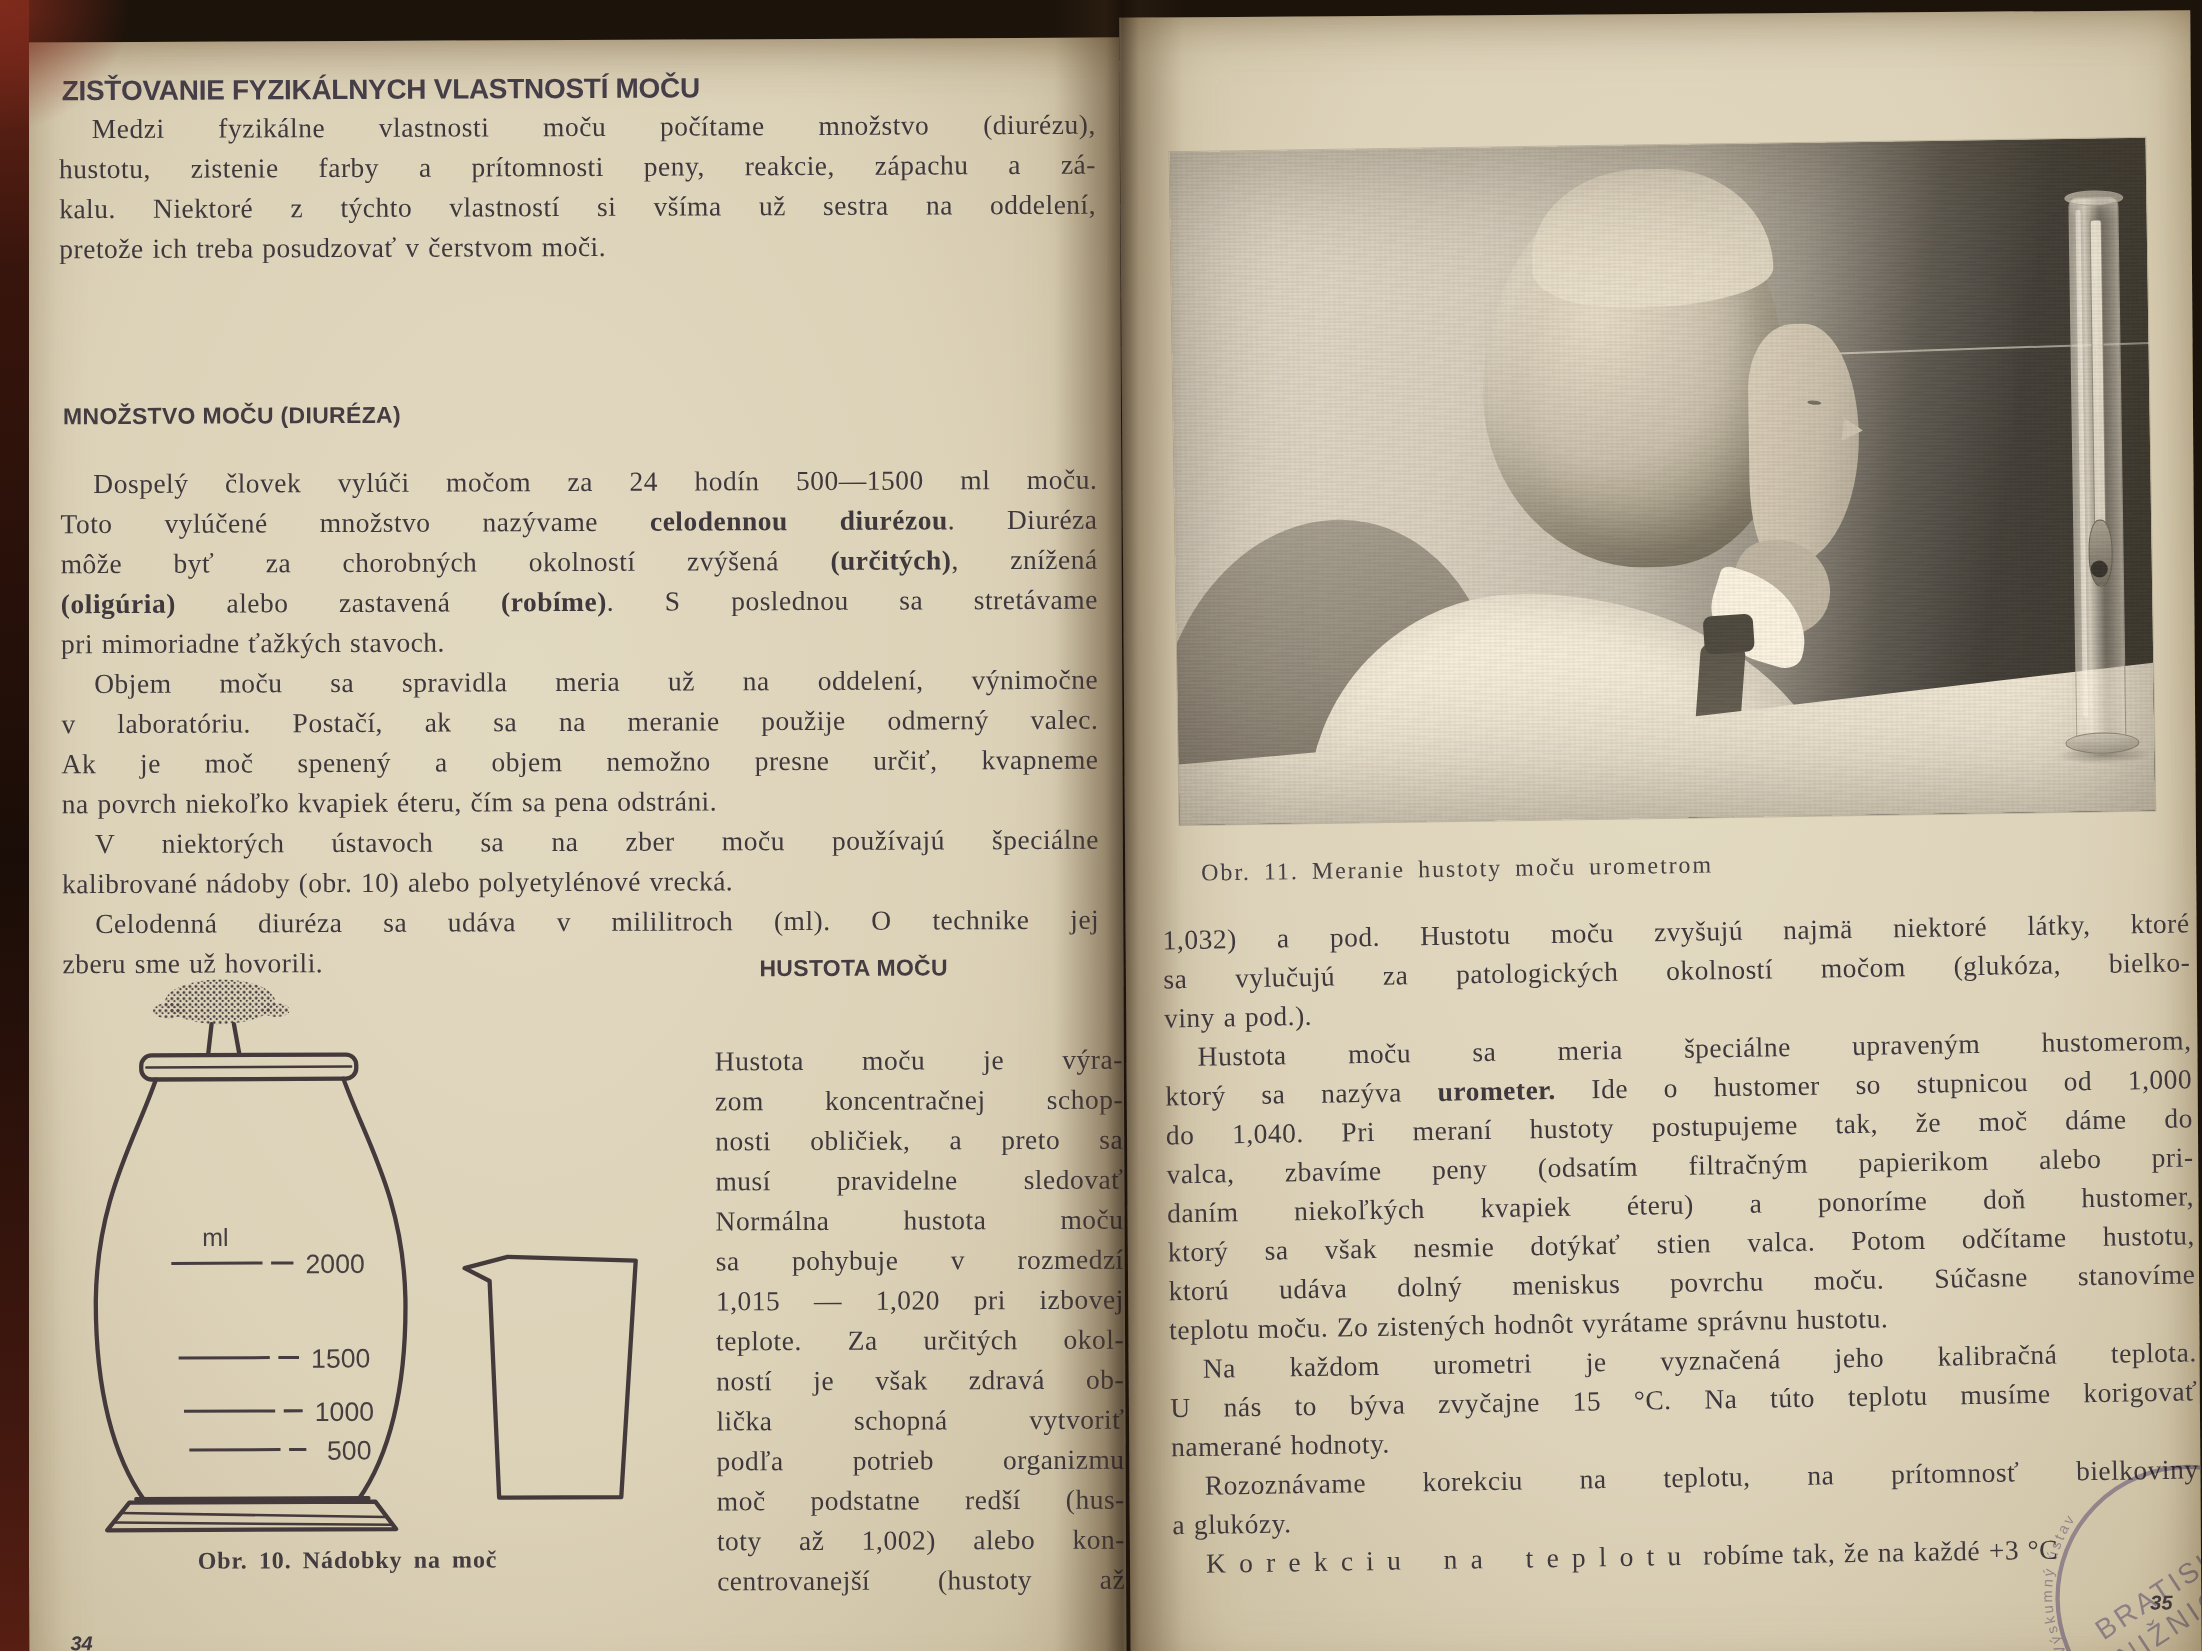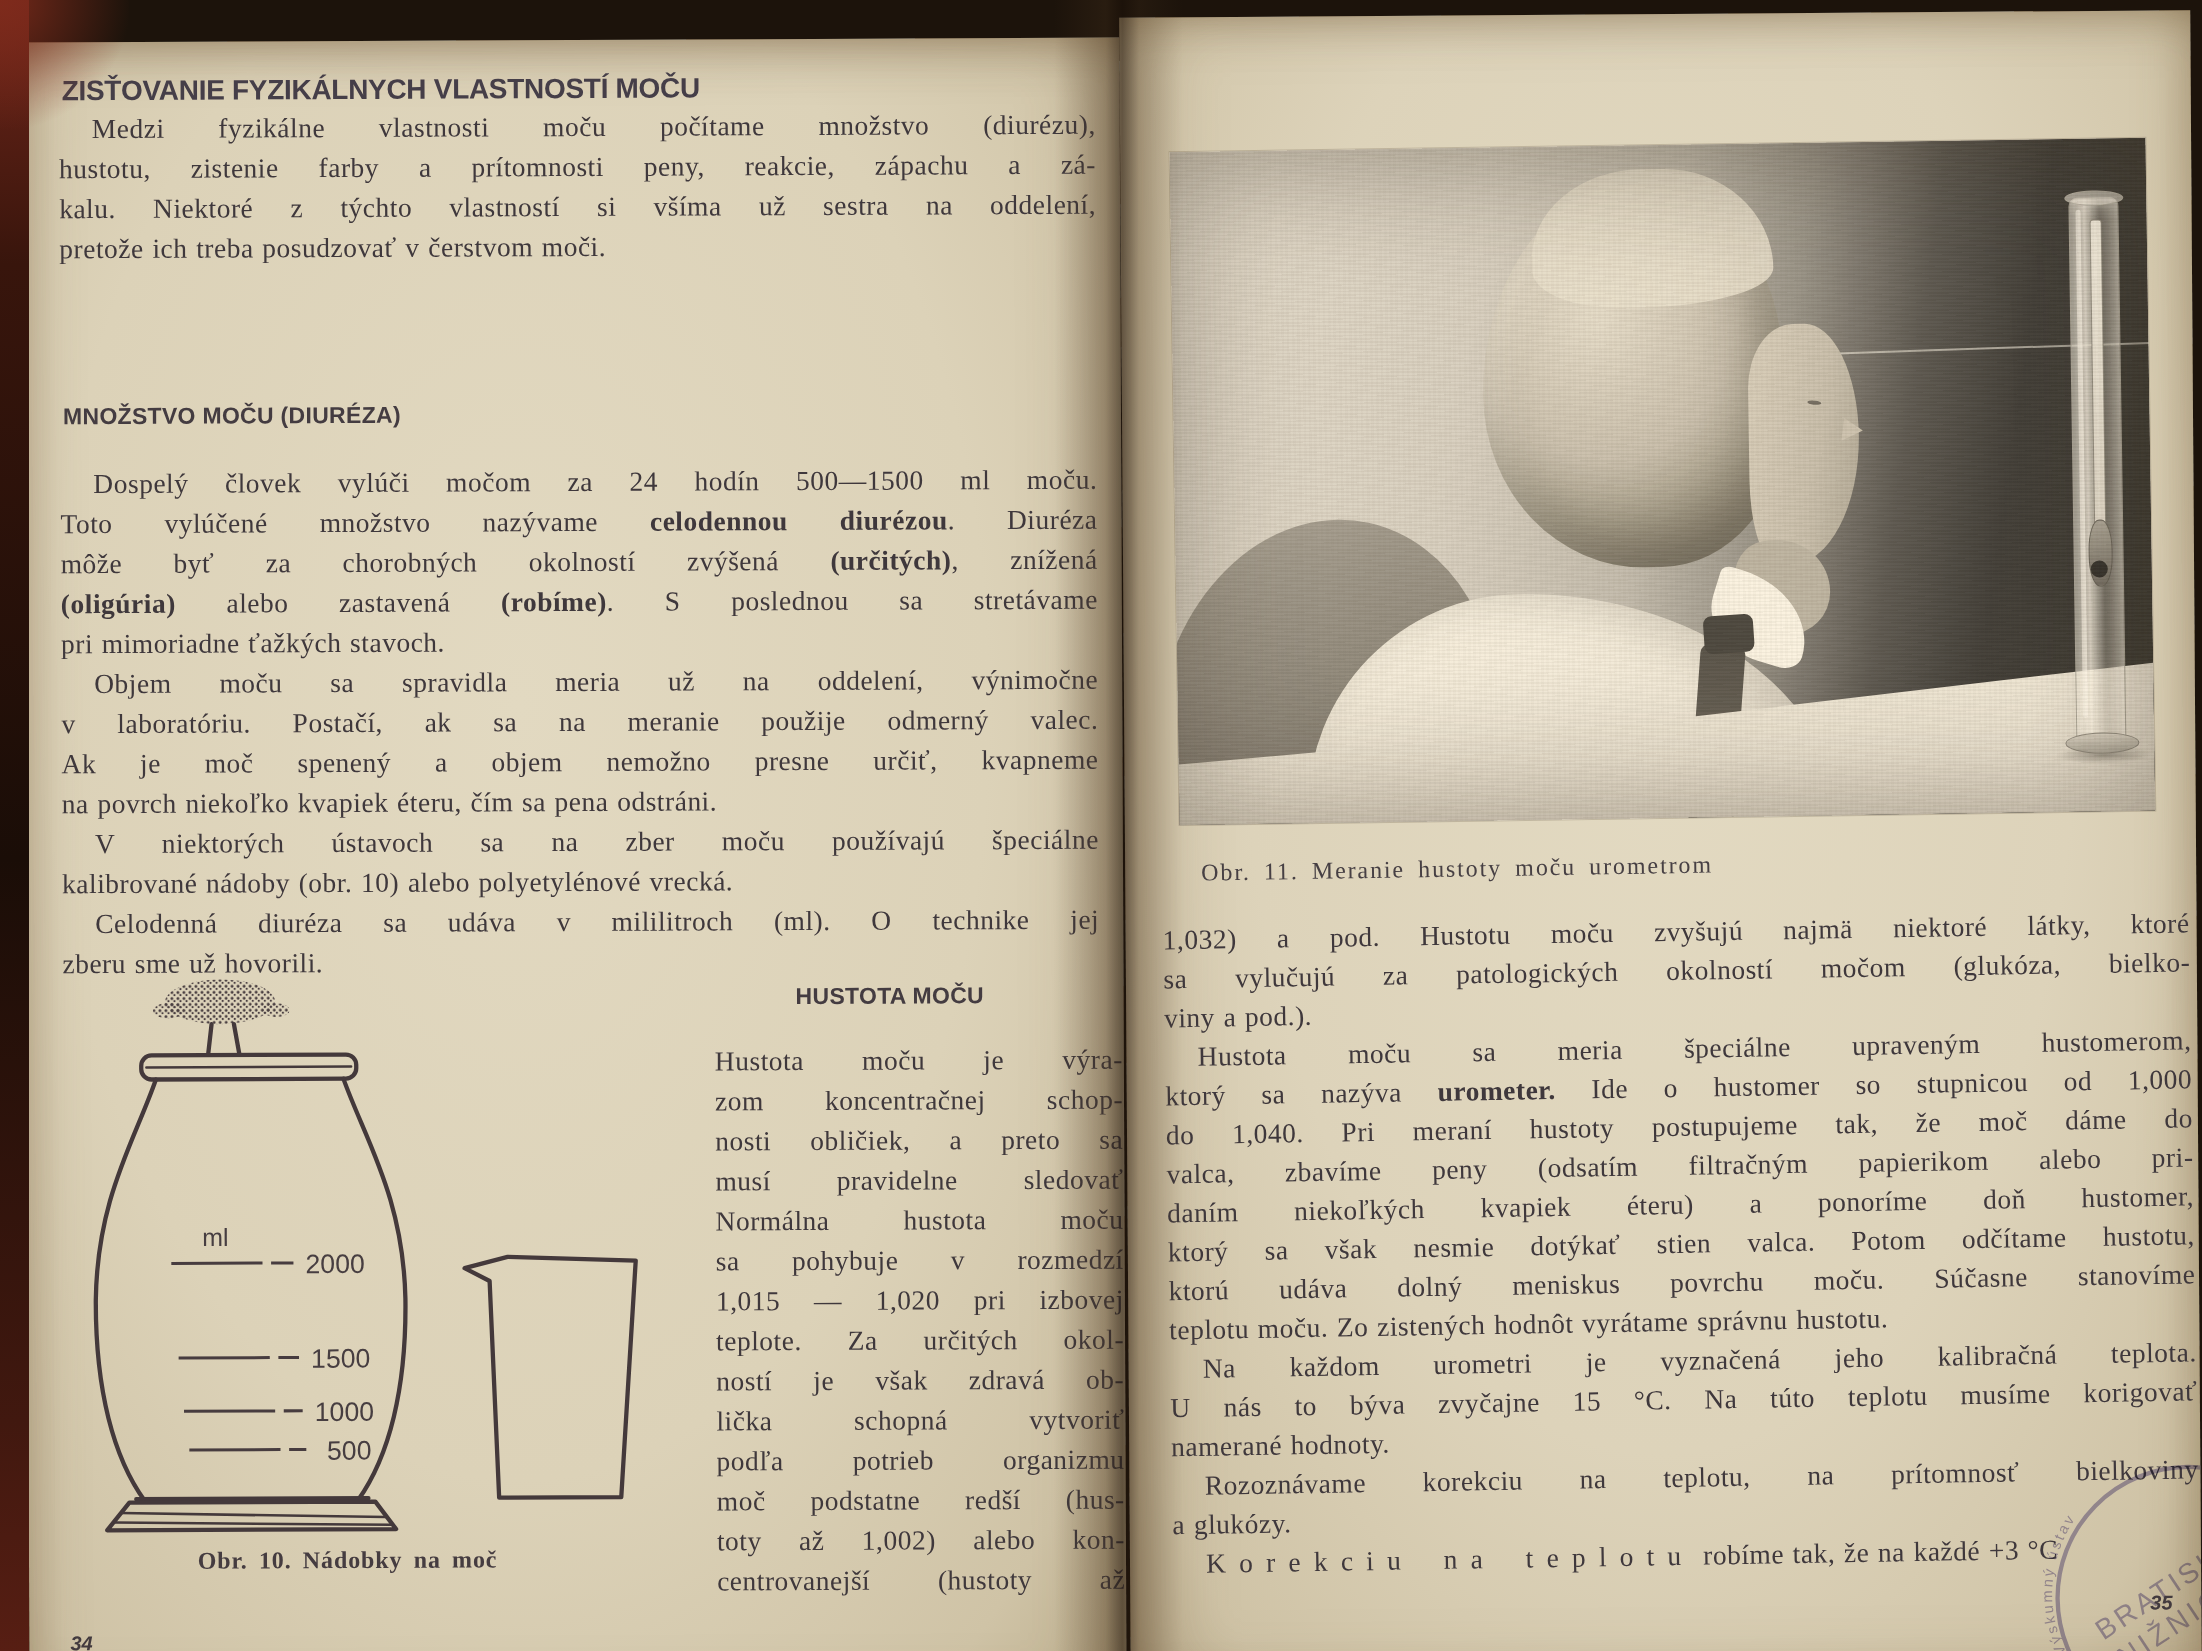--- a/index.html
+++ b/index.html
@@ -25,21 +25,21 @@
   .gutter{position:absolute;left:1054px;top:0;width:129px;height:100%;z-index:4;pointer-events:none;
     background:linear-gradient(90deg,rgba(70,50,28,0) 0%,rgba(70,50,28,.30) 40%,
       rgba(28,17,8,.5) 53%,rgba(70,50,28,.22) 66%,rgba(70,50,28,0) 100%);}
   
   .ptitle{position:absolute;left:39px;top:33px;margin:0;width:1041px;
     font-family:"Liberation Sans",sans-serif;font-weight:700;font-size:28px;letter-spacing:-0.3px;
     color:#453e48;}
   .shead{position:absolute;margin:0;font-family:"Liberation Sans",sans-serif;font-weight:700;
     font-size:23px;letter-spacing:0.3px;color:#443c41;}
   .h-diureza{left:39px;top:361px;}
-  .h-hustota{left:733px;top:944px;margin-left:36px;}
+  .h-hustota{left:733px;top:916px;}
   .tl{font-size:27.5px;line-height:40px;color:#3f383c;letter-spacing:0.5px;word-spacing:1.3px;
     text-align:justify;text-align-last:justify;}
   .tl.last{text-align-last:left;}
   .para.indent .tl:first-child{text-indent:33px;}
   .b{font-weight:bold;}
   .lsp{letter-spacing:.48em;word-spacing:.35em;}
   .intro{position:absolute;left:36px;top:67px;width:1037px;}
   .lp-main{position:absolute;left:36px;top:422px;width:1037px;}
   .col{position:absolute;left:688px;top:1002px;width:408px;}
   .col .tl{line-height:40px;}

